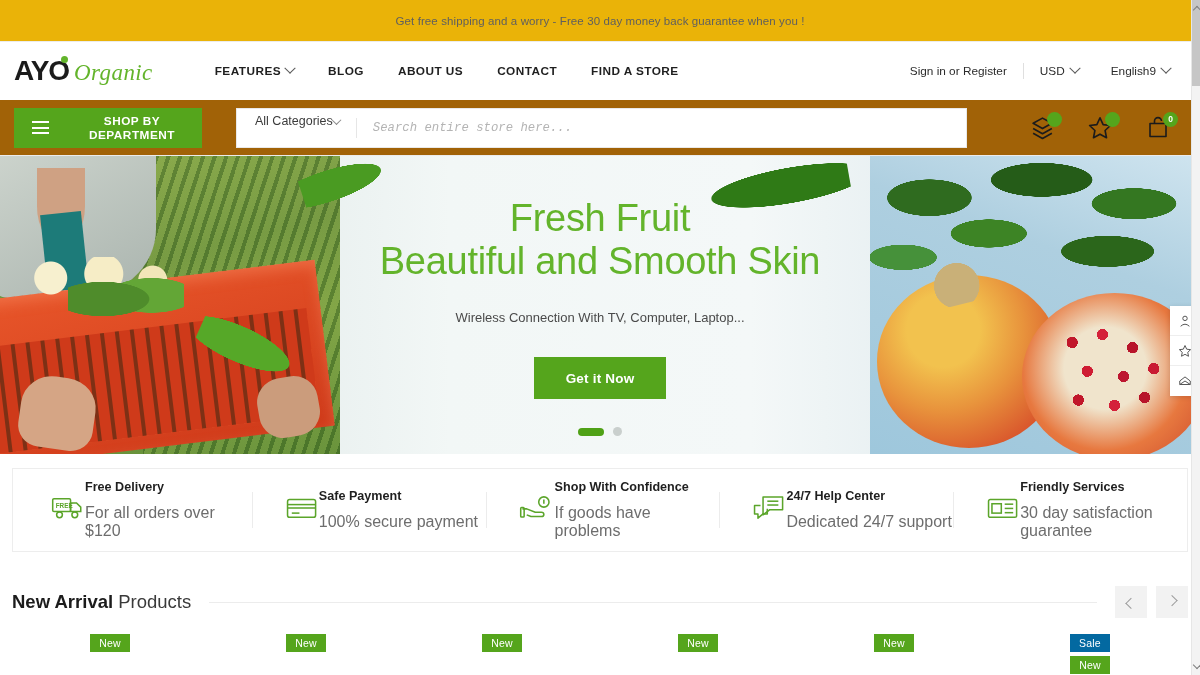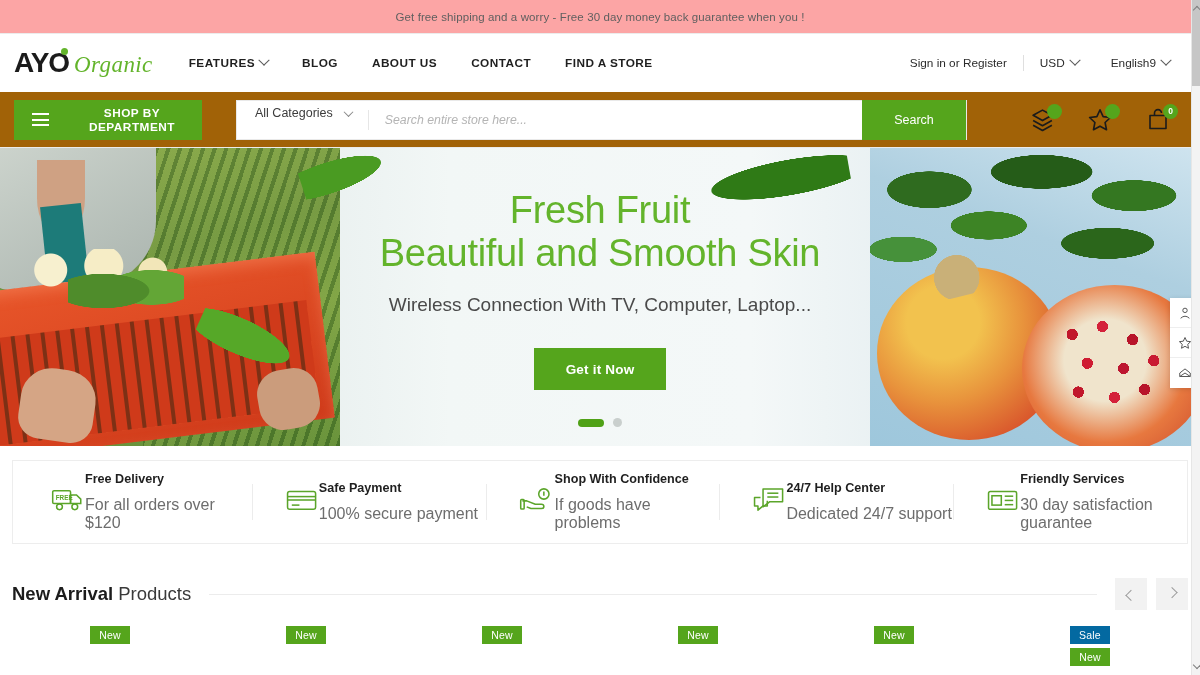--- a/index.html
+++ b/index.html
@@ -7,22 +7,22 @@
   body {
     font-family: "Liberation Sans", sans-serif;
     background: #ffffff;
     color: #232323;
     -webkit-font-smoothing: antialiased;
   }
   .page { position: relative; width: 1200px; height: 675px; overflow: hidden; }
 
   
   .announce {
-    height: 34px;
-    background: #fca5a5;
+    height: 42px;
+    background: #eab308;
     border-bottom: 1px solid #ececec;
     display: flex; align-items: center; justify-content: center;
     font-size: 11.5px; color: #5f5f5f; letter-spacing: .1px;
   }
 
   
   .header {
     height: 58px; padding: 0 14px;
     display: flex; align-items: center;
     background: #fff;
@@ -35,21 +35,21 @@
   .logo-dot {
     position: absolute; right: 1px; top: 1px;
     width: 7px; height: 7px; border-radius: 50%; background: #63b42b;
   }
   .logo-organic {
     font-family: "Liberation Serif", serif;
     font-style: italic; font-size: 23px; color: #63b42b; font-weight: 400;
     letter-spacing: .4px;
   }
 
-  .mainnav { display: flex; align-items: center; gap: 34px; margin-left: 36px; }
+  .mainnav { display: flex; align-items: center; gap: 34px; margin-left: 62px; }
   .mainnav a {
     font-size: 11.8px; font-weight: 700; color: #1f1f1f;
     letter-spacing: .45px; text-decoration: none;
     display: inline-flex; align-items: center; gap: 5px;
   }
   .caret { display:inline-block; width: 8px; height: 8px;
     border-right: 1.4px solid #5a5a5a; border-bottom: 1.4px solid #5a5a5a;
     transform: rotate(45deg) translate(-2px,-2px); }
 
   .header-right { margin-left: auto; display: flex; align-items: center; gap: 0; }
@@ -72,32 +72,32 @@
   }
   .burger { display: inline-flex; flex-direction: column; gap: 3.5px; }
   .burger i { display: block; width: 17px; height: 2px; background: #fff; }
 
   .searchbox {
     margin-left: 34px; height: 40px; width: 731px;
     border: 1px solid #e9e9e9; background: #fff;
     display: flex; align-items: center;
   }
   .cat-select {
-    display: flex; align-items: center; gap: 12px;
+    display: flex; align-items: center; 
     padding: 0 16px 13px 18px; font-size: 12.5px; color: #3b3b3b;
     height: 100%; cursor: pointer; white-space: nowrap;
   }
   .cat-caret { width: 7px; height: 7px;
     border-right: 1.3px solid #888; border-bottom: 1.3px solid #888;
     transform: rotate(45deg) translate(-1px,-1px); }
   .cat-divider { width: 1px; height: 20px; background: #e6e6e6; }
   .search-input {
     flex: 1; border: none; outline: none; height: 100%;
     padding: 0 16px; font-size: 12.3px; font-style: italic;
-    color: #555; font-family: Liberation Sans, sans-serif; background: transparent;
+    color: #555; font-family: Liberation Mono, monospace; background: transparent;
   }
   .search-input::placeholder { color: #b4b4b4; font-style: italic; }
   .search-btn {
     width: 104px; height: 40px; background: #55a51c; color: #fff;
     border: none; font-size: 12.5px; font-weight: 400; cursor: pointer;
     font-family: inherit; flex-shrink: 0;
   }
 
   .header-icons { margin-left: auto; display: flex; align-items: center; gap: 30px; padding-right: 14px; }
   .hicon { position: relative; width: 28px; height: 28px; cursor: pointer;
@@ -119,21 +119,21 @@
   .hero-mid {
     position: absolute; left: 300px; right: 300px; top: 0; bottom: 0;
     background: linear-gradient(90deg,#e9f0ef 0%, #f2f7f6 25%, #f4f8f8 75%, #e8f0f2 100%);
   }
   .hero-content {
     position: absolute; inset: 0; display: flex; flex-direction: column;
     align-items: center; padding-top: 42px; z-index: 4;
   }
   .hero-t1 { font-size: 38px; color: #63b42b; font-weight: 400; line-height: 1.08; letter-spacing: -.3px; }
   .hero-t2 { font-size: 38px; color: #63b42b; font-weight: 400; line-height: 1.08; letter-spacing: -.3px; margin-top: 2px; }
-  .hero-sub { margin-top: 20px; font-size: 19px; color: #4a4a4a; }
+  .hero-sub { margin-top: 28px; font-size: 13px; color: #4a4a4a; }
   .hero-btn {
     margin-top: 32px; width: 132px; height: 42px; background: #55a51c;
     color: #fff; border: none; font-size: 13.5px; font-weight: 700;
     cursor: pointer; font-family: inherit; letter-spacing: .2px;
   }
   .dots { margin-top: 28px; display: flex; align-items: center; gap: 9px; }
   .dot { width: 9px; height: 9px; border-radius: 50%; background: #c9cfcd; cursor: pointer; }
   .dot.active { width: 26px; height: 8px; border-radius: 5px; background: #4fa116; }
 
   
@@ -329,21 +329,20 @@
       <span>SHOP BY DEPARTMENT</span>
     </button>
 
     <div class="searchbox">
       <div class="cat-select">
         <span>All Categories</span>
         <i class="cat-caret"></i>
       </div>
       <div class="cat-divider"></div>
       <input class="search-input" type="text" placeholder="Search entire store here..." style="">
-      <button class="search-btn">Search</button>
     </div>
 
     <div class="header-icons">
       <div class="hicon">
         <svg width="25" height="25" viewBox="0 0 24 24" fill="none" stroke="#1b1b1b" stroke-width="1.6" stroke-linejoin="round">
           <polygon points="12,3 21,8 12,13 3,8"></polygon>
           <polyline points="3,13 12,18 21,13"></polyline>
           <polyline points="3,17.5 12,22.5 21,17.5"></polyline>
         </svg>
         <span class="badge"></span>

